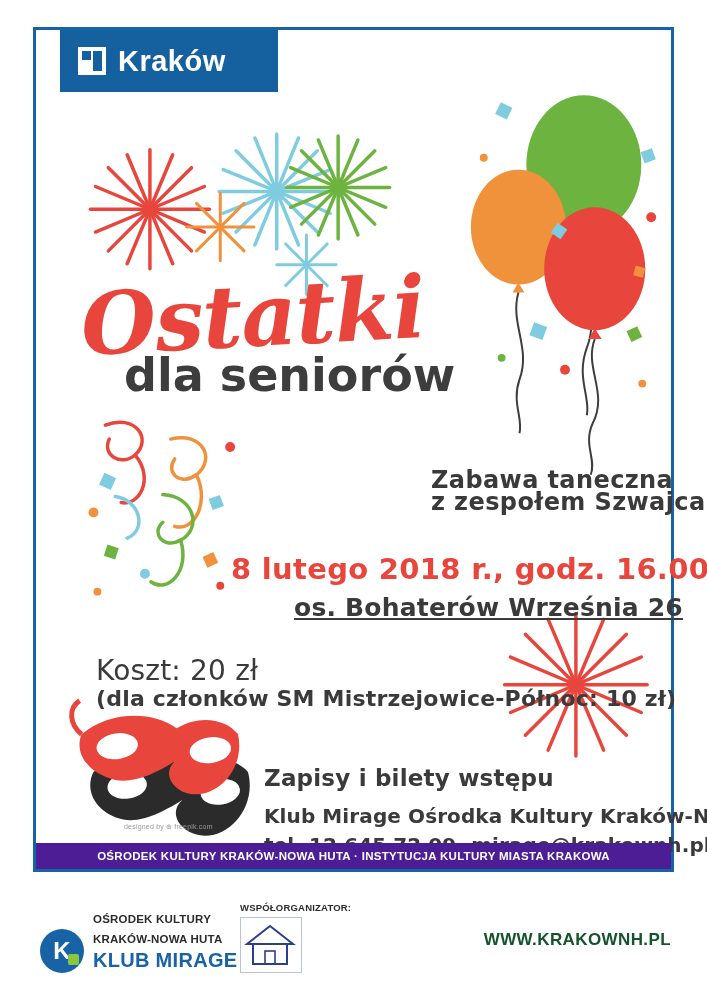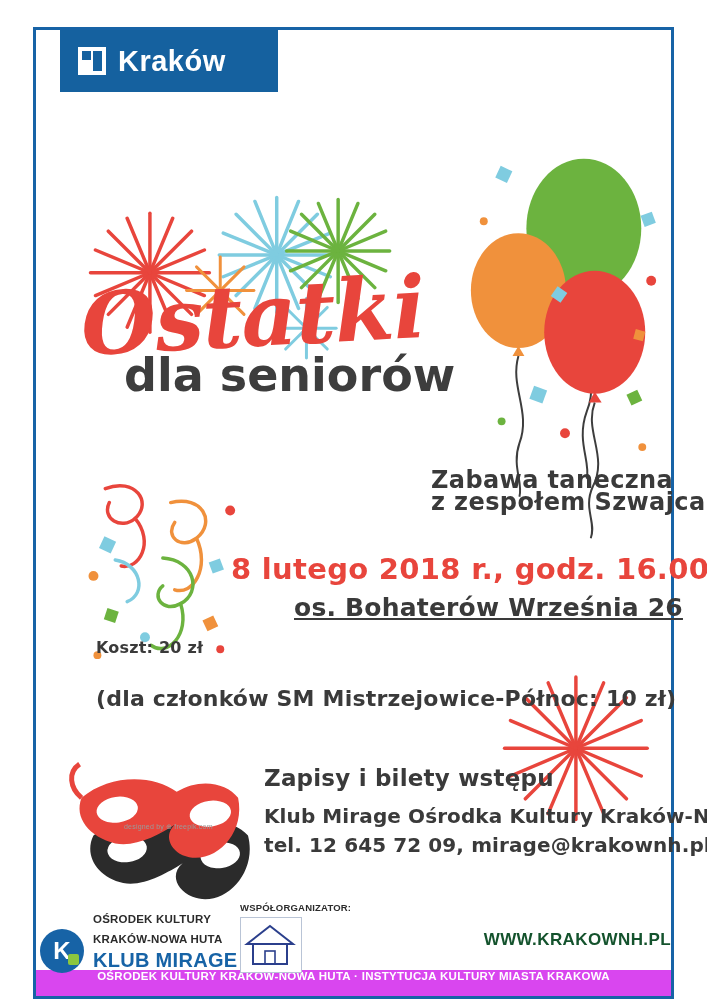--- a/index.html
+++ b/index.html
@@ -14,21 +14,21 @@
     overflow: hidden;
     position: relative;
   }
 
   
   .poster {
     position: absolute;
     left: 33px;
     top: 27px;
     width: 641px;
-    height: 972px;
+    height: 845px;
     border: 3px solid #1763a6;
     background: #ffffff;
     box-sizing: border-box;
   }
 
   
   .kr-logo-bar {
     position: absolute;
     left: 24px;
     top: 0;
@@ -141,23 +141,23 @@
     font-size: 25px;
     font-weight: bold;
     color: #3a3a3a;
     letter-spacing: 0.2px;
     text-decoration: underline;
   }
 
   
   .cost-1 {
     left: 60px;
-    top: 608px;
-    font-size: 16px;
-    font-weight: bold;
+    top: 624px;
+    font-size: 28px;
+    font-weight: normal;
     letter-spacing: 0.2px;
   }
   .cost-2 {
     left: 60px;
     top: 656px;
     font-size: 22px;
     font-weight: bold;
     letter-spacing: 0.2px;
   }
 
@@ -184,23 +184,23 @@
     letter-spacing: 0.1px;
   }
 
   
   .footer-strip {
     position: absolute;
     left: 0;
     bottom: 0;
     width: 100%;
     height: 26px;
-    background: #d946ef;
+    background: #4c1d95;
     display: flex;
-    align-items: flex-start;
+    align-items: center;
     justify-content: center;
   }
   .footer-strip span {
     color: #ffffff;
     font-size: 11.5px;
     font-weight: bold;
     letter-spacing: 0.3px;
     font-family: "Liberation Sans", sans-serif;
   }
 

